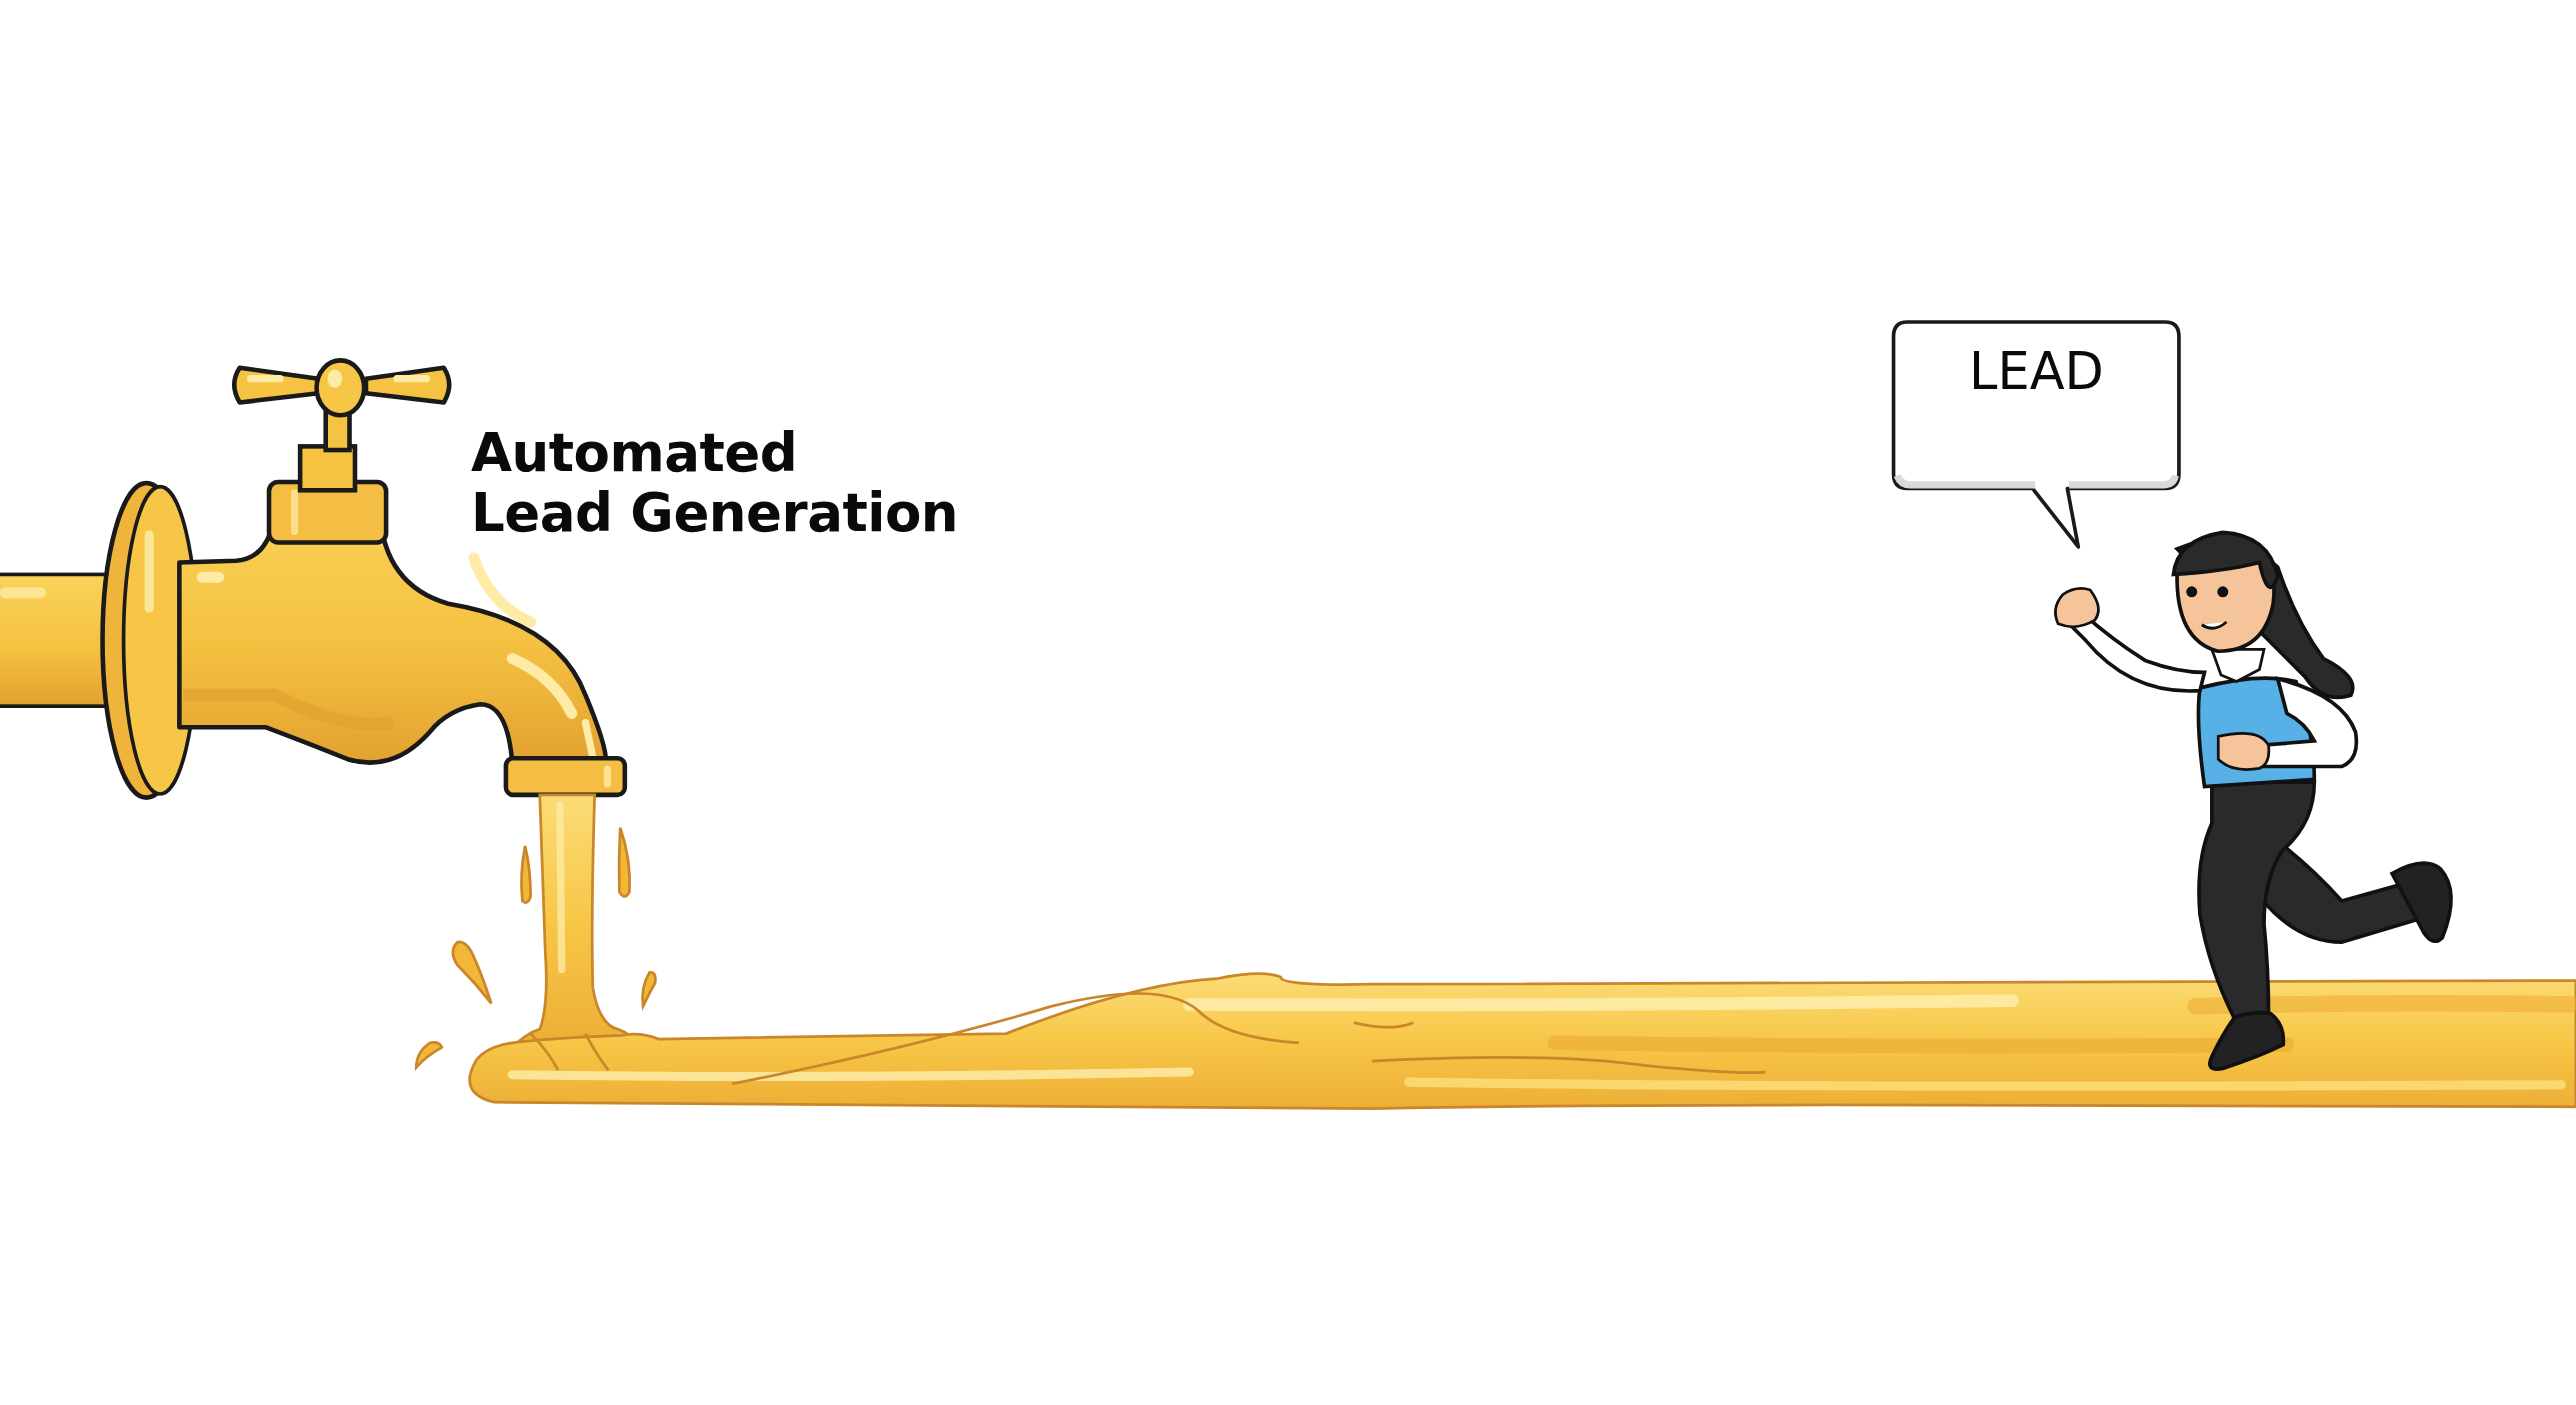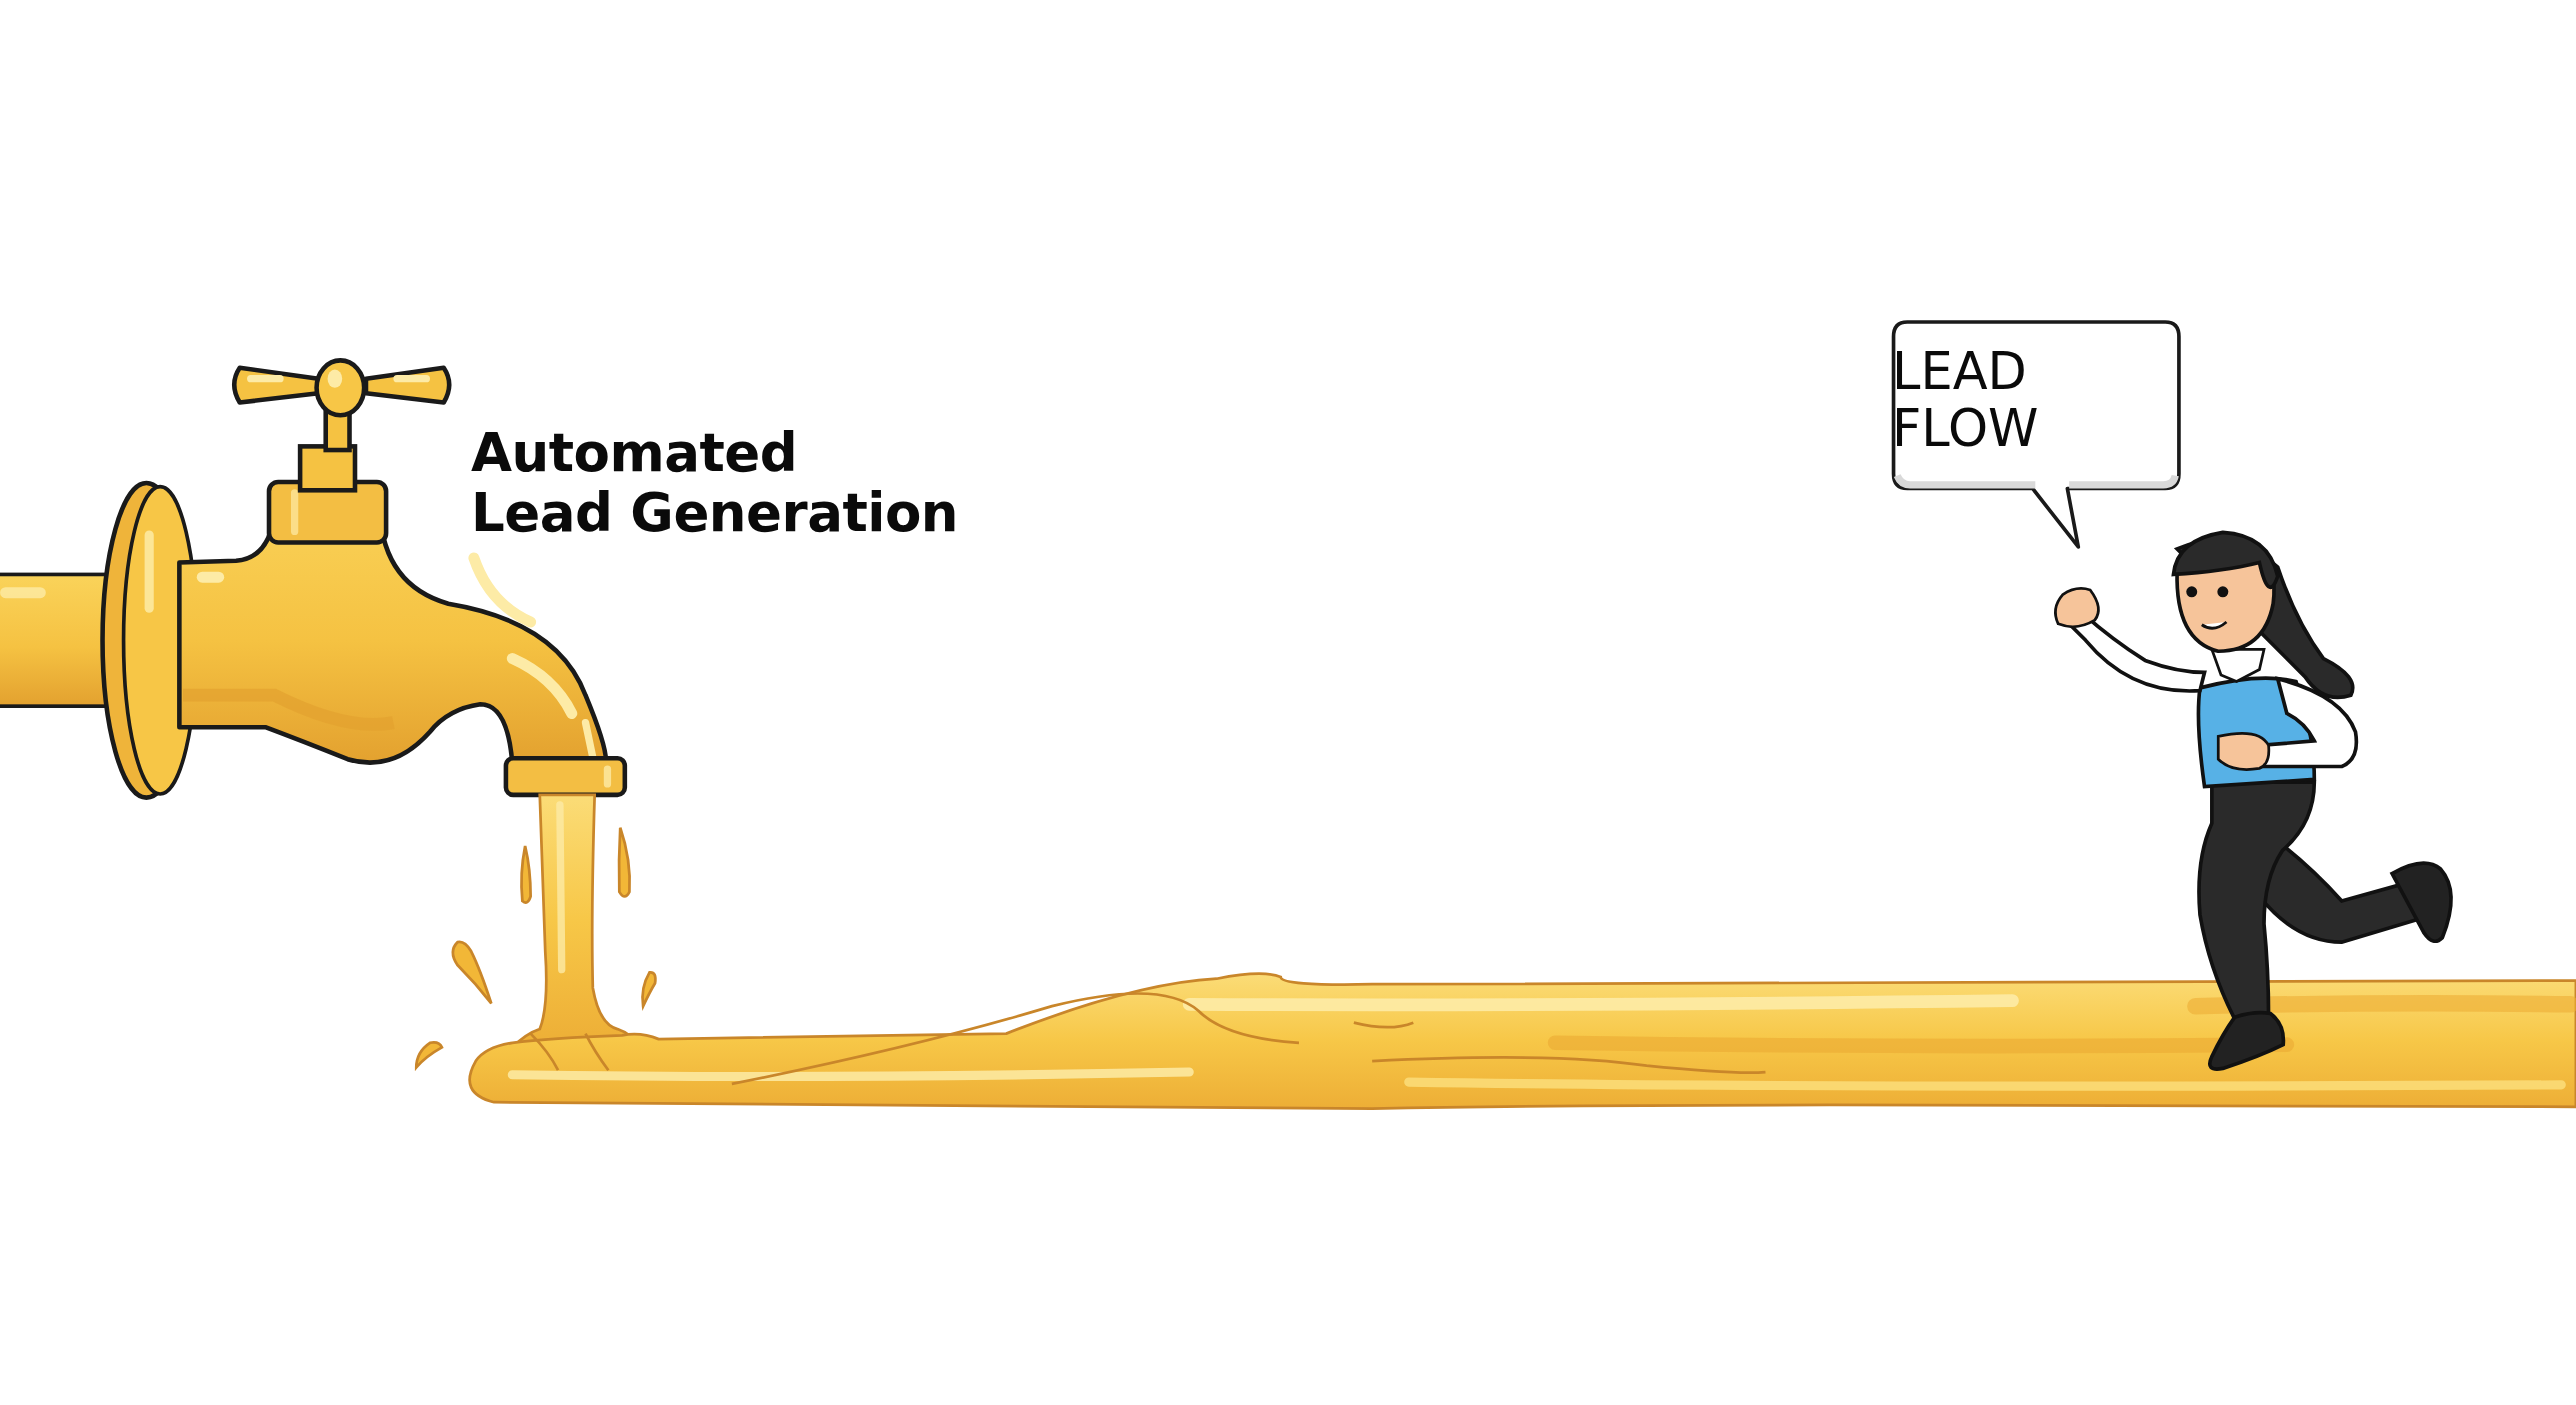--- a/index.html
+++ b/index.html
@@ -5,21 +5,21 @@
     html, body { margin: 0; padding: 0; background: #ffffff; }
     body { width: 2576px; height: 1405px; overflow: hidden; position: relative; }
     .scene { position: absolute; left: 0; top: 0; width: 2576px; height: 1405px; }
     .caption {
       position: absolute; left: 471px; top: 423px;
       font-family: "DejaVu Sans", sans-serif; font-size: 53px; line-height: 60px;
       color: #0a0a0a; letter-spacing: -0.5px; font-weight: bold;
     }
     .caption span { display: block; }
     .bubble-text {
-      position: absolute; left: 1892px; top: 343px; width: 289px; 
+      position: absolute; left: 1892px; top: 343px; width: 289px; text-align: center;
       font-family: "DejaVu Sans", sans-serif; font-size: 51px; line-height: 57px; color: #0a0a0a;
     }
     .bubble-text span { display: block; }
   </style>
 </head>
 <body>
 
 <svg class="scene" viewBox="0 0 2816 1536" xmlns="http://www.w3.org/2000/svg">
   <defs>
     <linearGradient id="pipeGrad" x1="0" y1="0" x2="0" y2="1">
@@ -165,15 +165,14 @@
   </g>
 </svg>
 
 <div class="caption">
   <span>Automated</span>
   <span>Lead Generation</span>
 </div>
 
 <div class="bubble-text">
   <span>LEAD</span>
-  <span>FLOW</span>
 </div>
 
 
 </body></html>

